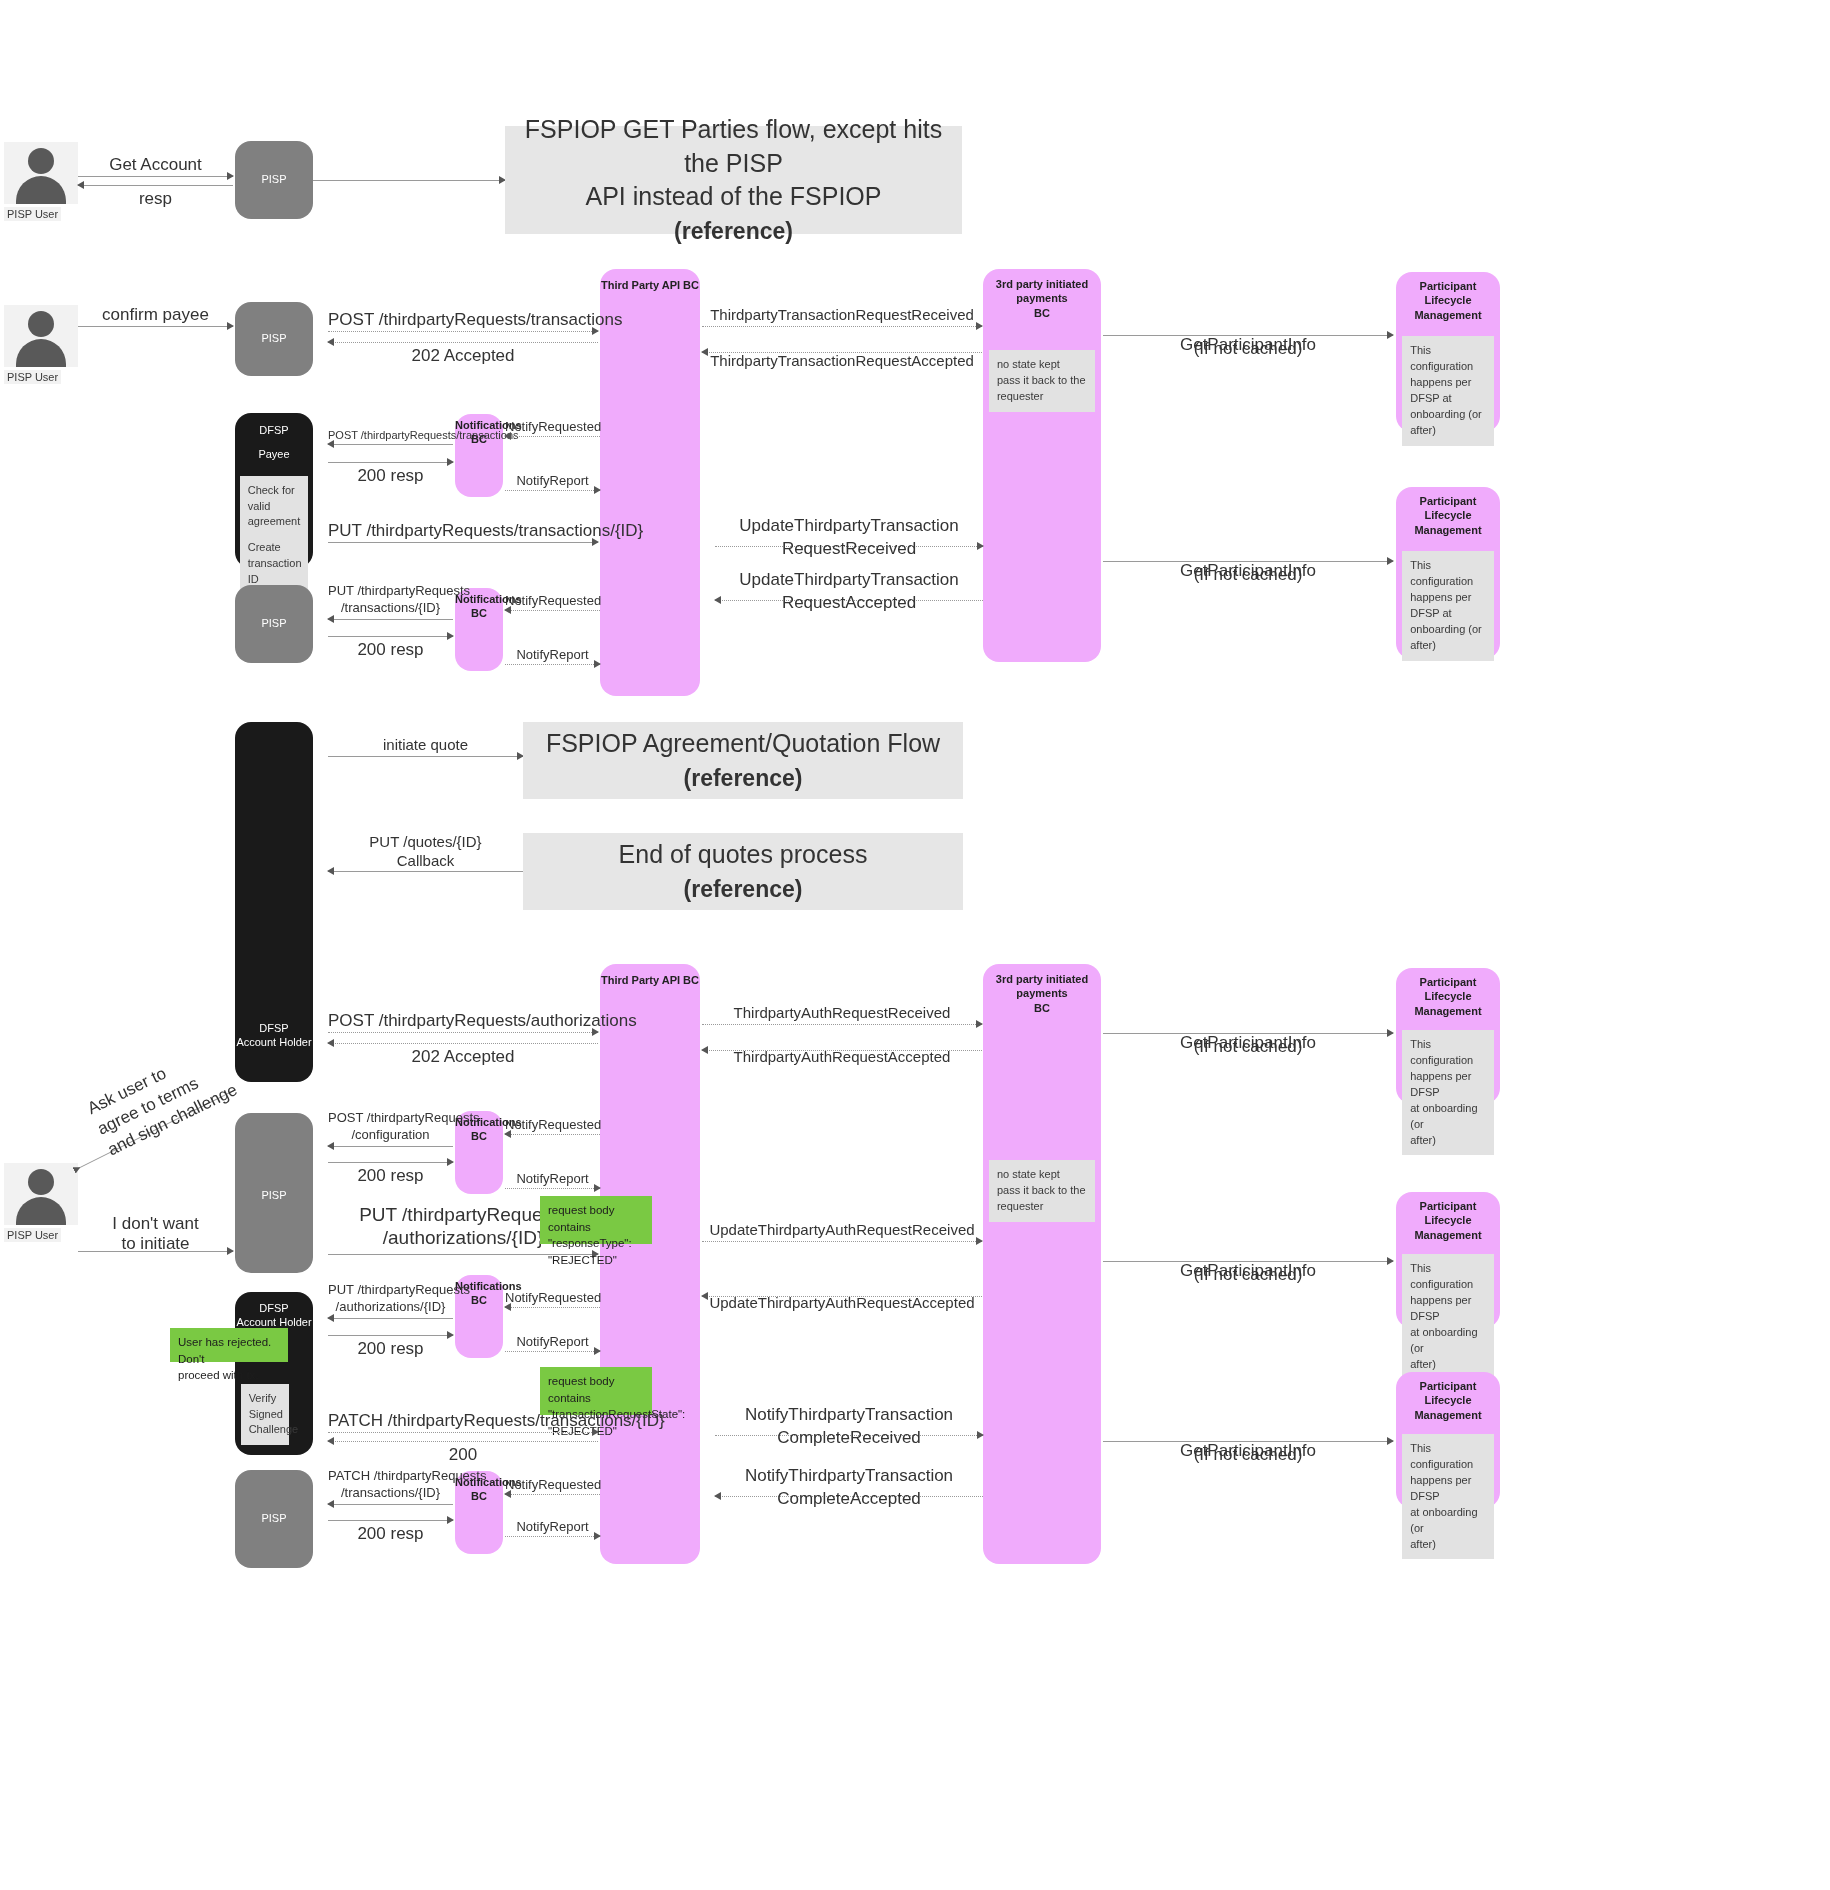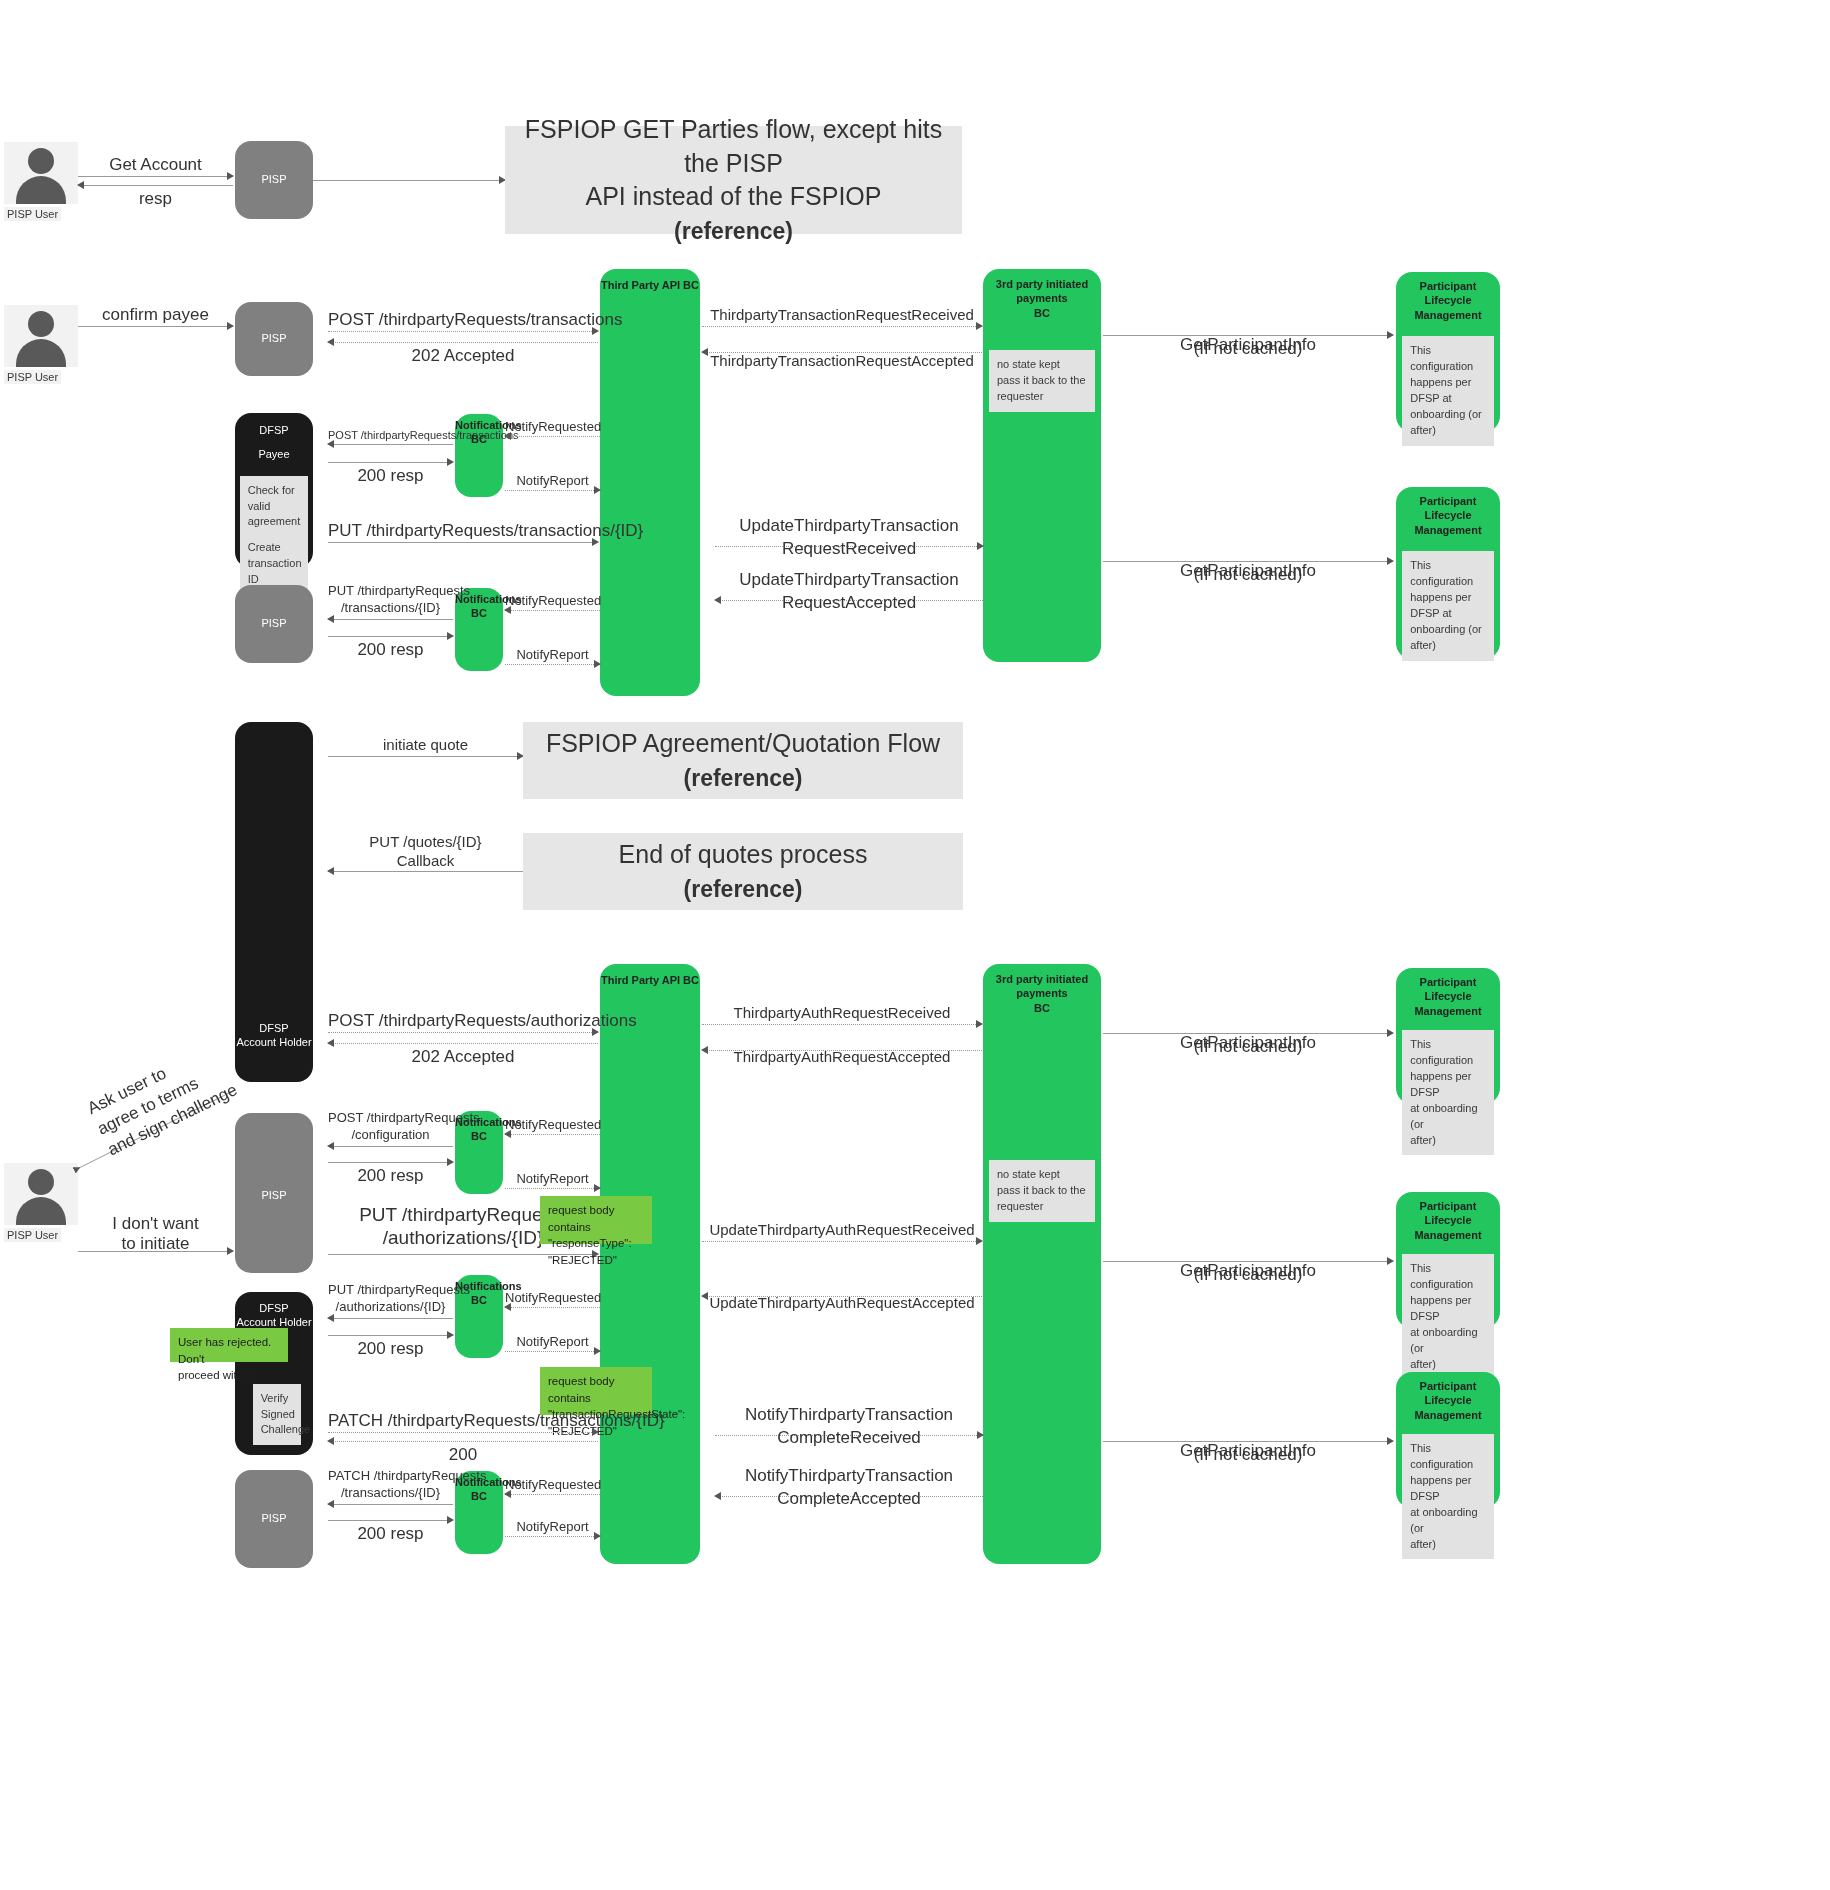--- a/index.html
+++ b/index.html
@@ -49,21 +49,21 @@
   
   .lane {
     border-radius: 16px;
     position: absolute;
     display: flex;
     flex-direction: column;
     align-items: center;
   }
   .lane.gray   { background: #808080; color: #ffffff; }
   .lane.black  { background: #1a1a1a; color: #ffffff; }
-  .lane.yellow { background: #22c55e; color: #222222; }
+  .lane.yellow { background: #f0abfc; color: #222222; }
 
   .lane-label {
     font-size: 11px;
     text-align: center;
     line-height: 1.3;
     width: 100%;
   }
   .lane.black .lane-label { font-weight: normal; }
   .lane.yellow .lane-label { font-weight: bold; font-size: 11px; }
   .lane.notif .lane-label { font-weight: bold; font-size: 11px; line-height:1.25; }
@@ -592,21 +592,21 @@
   <div class="arrow-wrap" style="left:1103px; top:1238px; width:290px; height:46px;">
     <div class="arrow-line" style="top:23px;"></div>
     <div class="arrow-head right" style="top:19px;"></div>
     <div class="arrow-label above fs17">GetParticipantInfo</div>
     <div class="arrow-label below fs17" style="top:26px;">(If not cached)</div>
   </div>
 
   <div class="lane black" style="left:235px; top:1292px; width:78px; height:163px;">
     <div class="lane-label" style="margin-top:9px;">DFSP</div>
     <div class="lane-label">Account Holder</div>
-    <div class="inner-note small" style="margin-top:54px; width:62%; margin-left:auto; margin-right:12px; align-self:flex-end;">
+    <div class="inner-note small" style="margin-top:54px; width:62%; margin-left:auto; margin-right:24px; align-self:flex-end;">
       <div>Verify</div>
       <div>Signed</div>
       <div>Challenge</div>
     </div>
   </div>
 
   <div class="abs green-note" style="left:170px; top:1328px; width:118px; height:34px;">
     <div>User has rejected. Don't</div>
     <div>proceed with tx.</div>
   </div>

